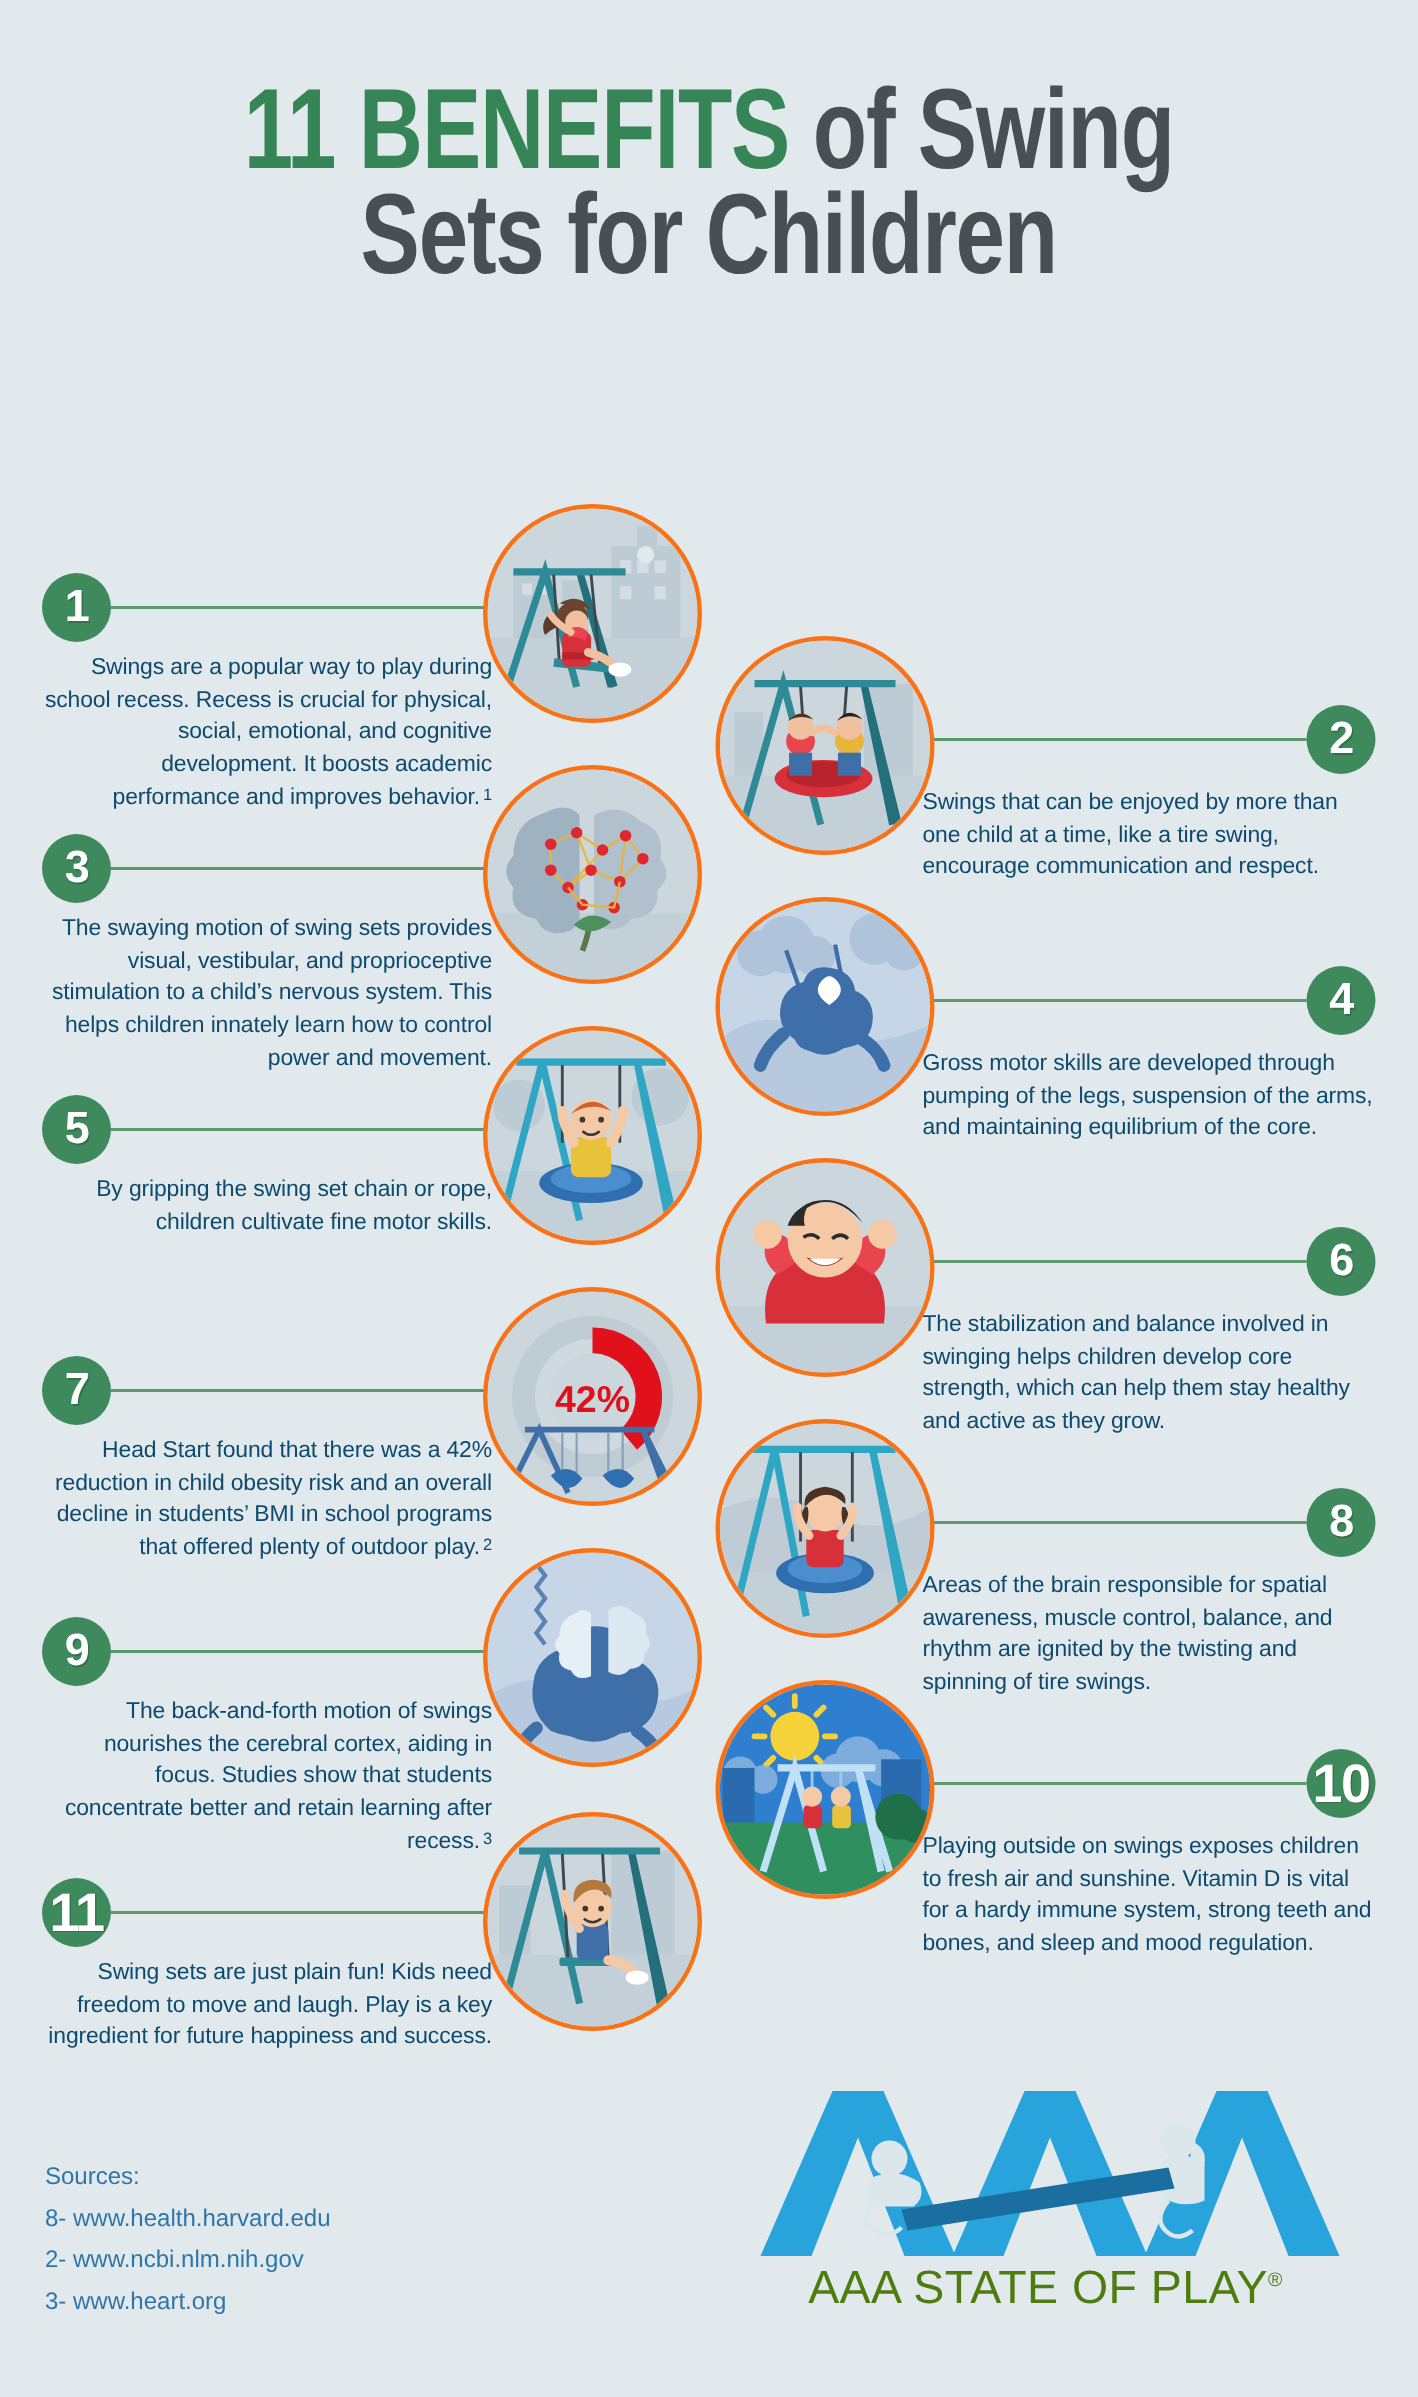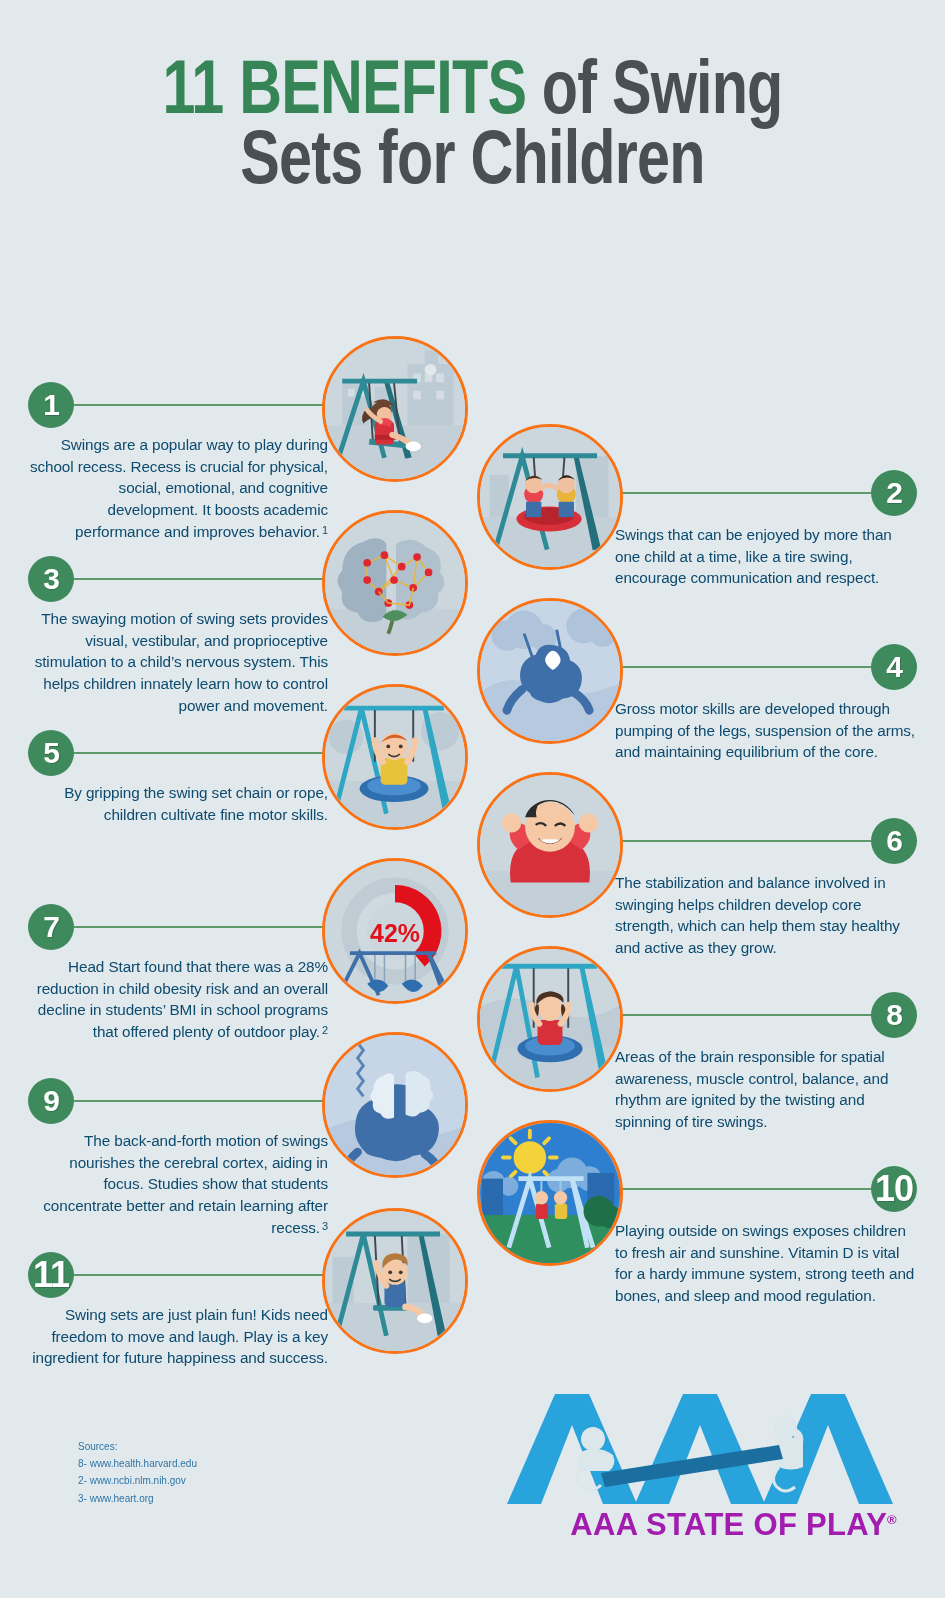--- a/index.html
+++ b/index.html
@@ -94,32 +94,31 @@
     overflow: hidden;
     z-index: 3;
   }
   .circ svg { display: block; width: 100%; height: 100%; }
 
   
   .sources {
     position: absolute;
     left: 30px; top: 1438px;
     color: #2e76a8;
-    font-size: 10px;
+    font-size: 16px;
     line-height: 1.72;
-    margin-left: 48px;
   }
 
   
   .logo { position: absolute; left: 497px; top: 1389px; width: 400px; }
   .logo-mark { width: 400px; height: 120px; display: block; }
   .logo-text {
-    text-align: right;
-    color: #a21caf;
-    font-weight: bold;
+    text-align: center;
+    color: #4d7c0f;
+    font-weight: normal;
     font-size: 31px;
     letter-spacing: 0.3px;
     margin-top: -2px;
     font-family: "Liberation Sans", sans-serif;
   }
   .logo-text sup { font-size: 13px; vertical-align: super; }
 </style>
 </head>
 <body>
 
@@ -506,21 +505,21 @@
       <div class="badge">6</div>
     </div>
     <div class="body-text">The stabilization and balance involved in swinging helps children develop core strength, which can help them stay healthy and active as they grow.</div>
   </div>
 
   <div class="item item-left" style="top:904px;">
     <div class="top-row">
       <div class="badge">7</div>
       <div class="rule"></div>
     </div>
-    <div class="body-text"><span>Head Start found that there was a 28% reduction in child obesity risk and an overall decline in students’ BMI in school programs that offered plenty of outdoor play.</span><sup>2</sup></div>
+    <div class="body-text"><span>Head Start found that there was a 42% reduction in child obesity risk and an overall decline in students’ BMI in school programs that offered plenty of outdoor play.</span><sup>2</sup></div>
   </div>
 
   <div class="item item-right" style="top:992px;">
     <div class="top-row">
       <div class="rule"></div>
       <div class="badge">8</div>
     </div>
     <div class="body-text">Areas of the brain responsible for spatial awareness, muscle control, balance, and rhythm are ignited by the twisting and spinning of tire swings.</div>
   </div>
 

